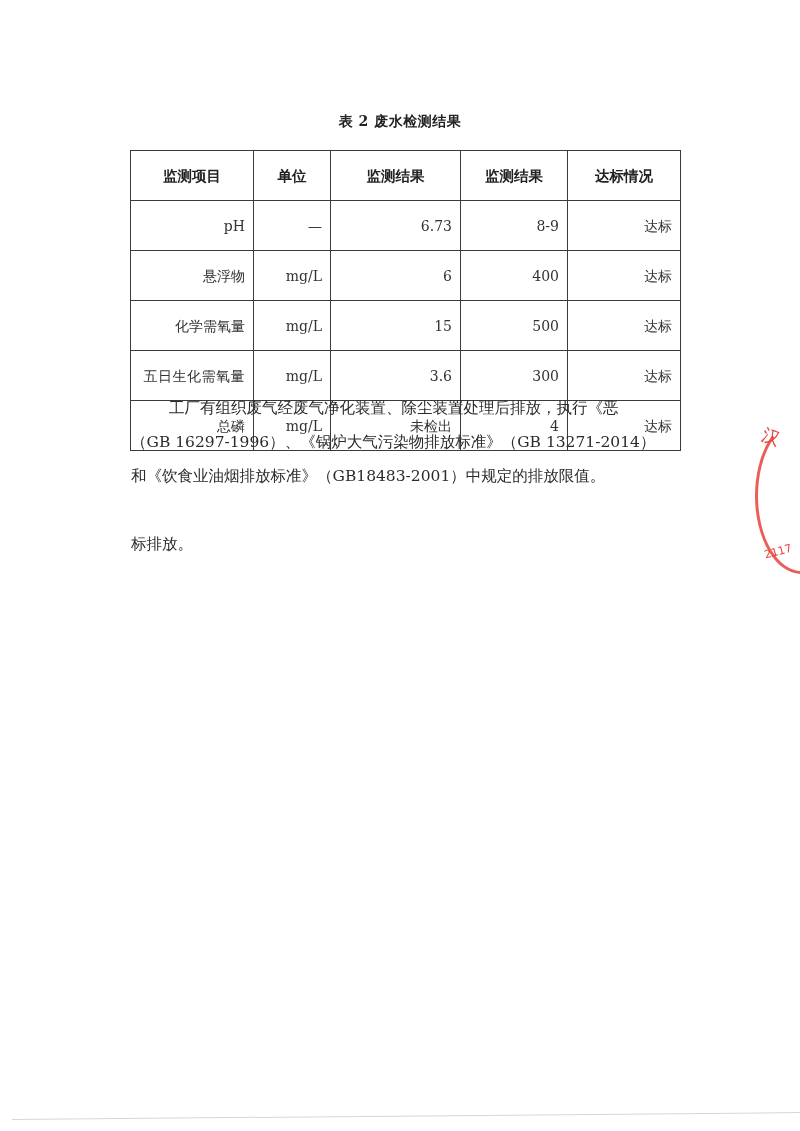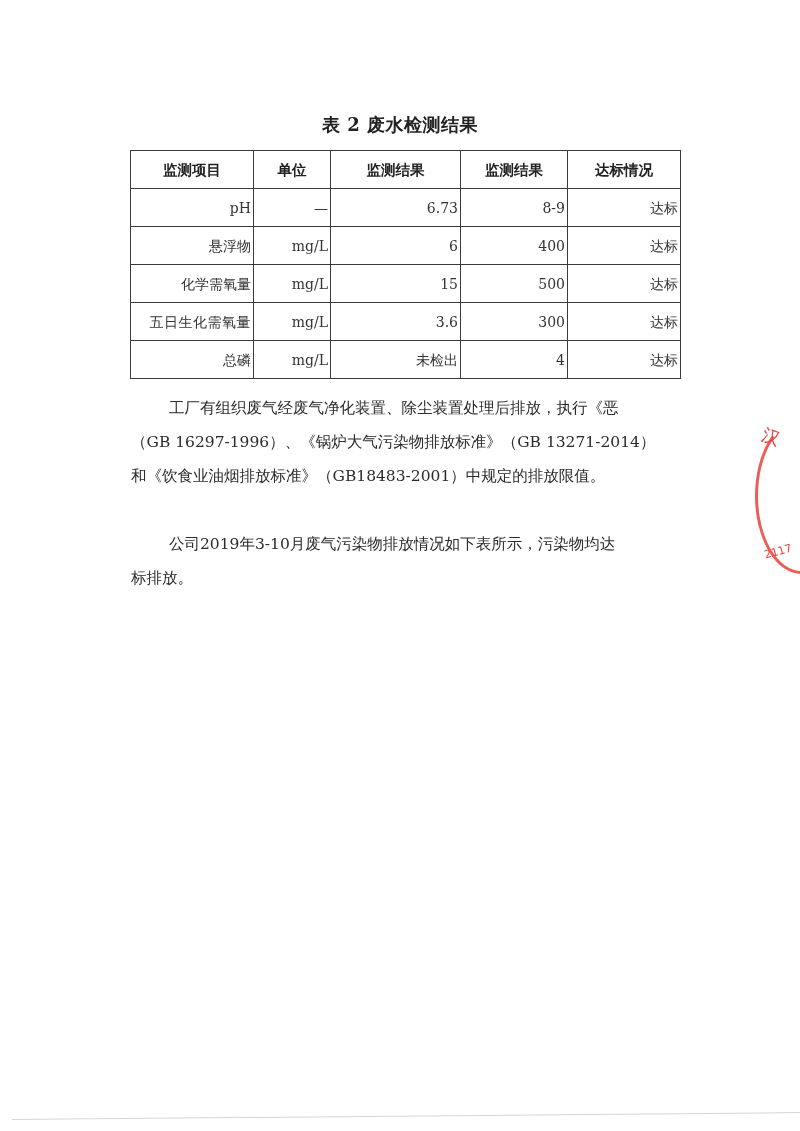--- a/index.html
+++ b/index.html
@@ -2,30 +2,30 @@
 <html><head>
 <meta charset="utf-8">
 <style>
   html, body { margin: 0; padding: 0; }
   body {
     width: 800px; height: 1131px; background: #ffffff; position: relative; overflow: hidden;
     font-family: "DejaVu Serif", "Liberation Serif", serif; color: #2a2a2a;
   }
   .caption {
     position: absolute; top: 113px; left: 0; width: 800px; text-align: center;
-    font-size: 18px; font-weight: bold; color: #222; letter-spacing: 0.5px;
+    font-size: 14px; font-weight: bold; color: #222; letter-spacing: 0.5px;
   }
   table.result {
     position: absolute; top: 150px; left: 130px; width: 550px;
     border-collapse: collapse; table-layout: fixed;
     font-size: 14px;
   }
   table.result th, table.result td {
     border: 1.3px solid #3a3a3a; text-align: center; vertical-align: middle;
-    padding: 2px; height: 33px; line-height: 16px;
+    padding: 8px; height: 33px; line-height: 16px;
   }
   table.result th { font-weight: bold; font-size: 14.5px; color: #222; height: 33px; }
   table.result td { color: #333; text-align: right; }
   .para {
     position: absolute; left: 138px; width: 548px; font-size: 15.5px; line-height: 34px; color: #2b2b2b;
   }
   .para .line { white-space: nowrap; display: block; }
   .indent { padding-left: 31px; }
   .stamp {
     position: absolute; left: 755px; top: 418px; width: 90px; height: 150px;
@@ -103,21 +103,20 @@
     </tbody>
   </table>
 
   <div class="para" style="top:391px;">
     <span class="line indent">工厂有组织废气经废气净化装置、除尘装置处理后排放，执行《恶</span>
     <span class="line" style="margin-left:-7px">（GB 16297-1996）、《锅炉大气污染物排放标准》（GB 13271-2014）</span>
     <span class="line" style="margin-left:-7px">和《饮食业油烟排放标准》（GB18483-2001）中规定的排放限值。</span>
   </div>
 
   <div class="para" style="top:527px;">
-    <span class="line indent">公司2019年3-10月废气污染物排放情况如下表所示，污染物均达</span>
     <span class="line" style="margin-left:-7px">标排放。</span>
   </div>
 
   <div class="stamp"></div>
   <span class="stamp-text" style="left:762px; top:425px; font-size:18px; transform:rotate(20deg);">汉</span>
   <span class="stamp-text" style="left:764px; top:545px; font-size:11px; transform:rotate(-15deg);">2117</span>
 
   <div class="footer-line"></div>
 </div>
 

